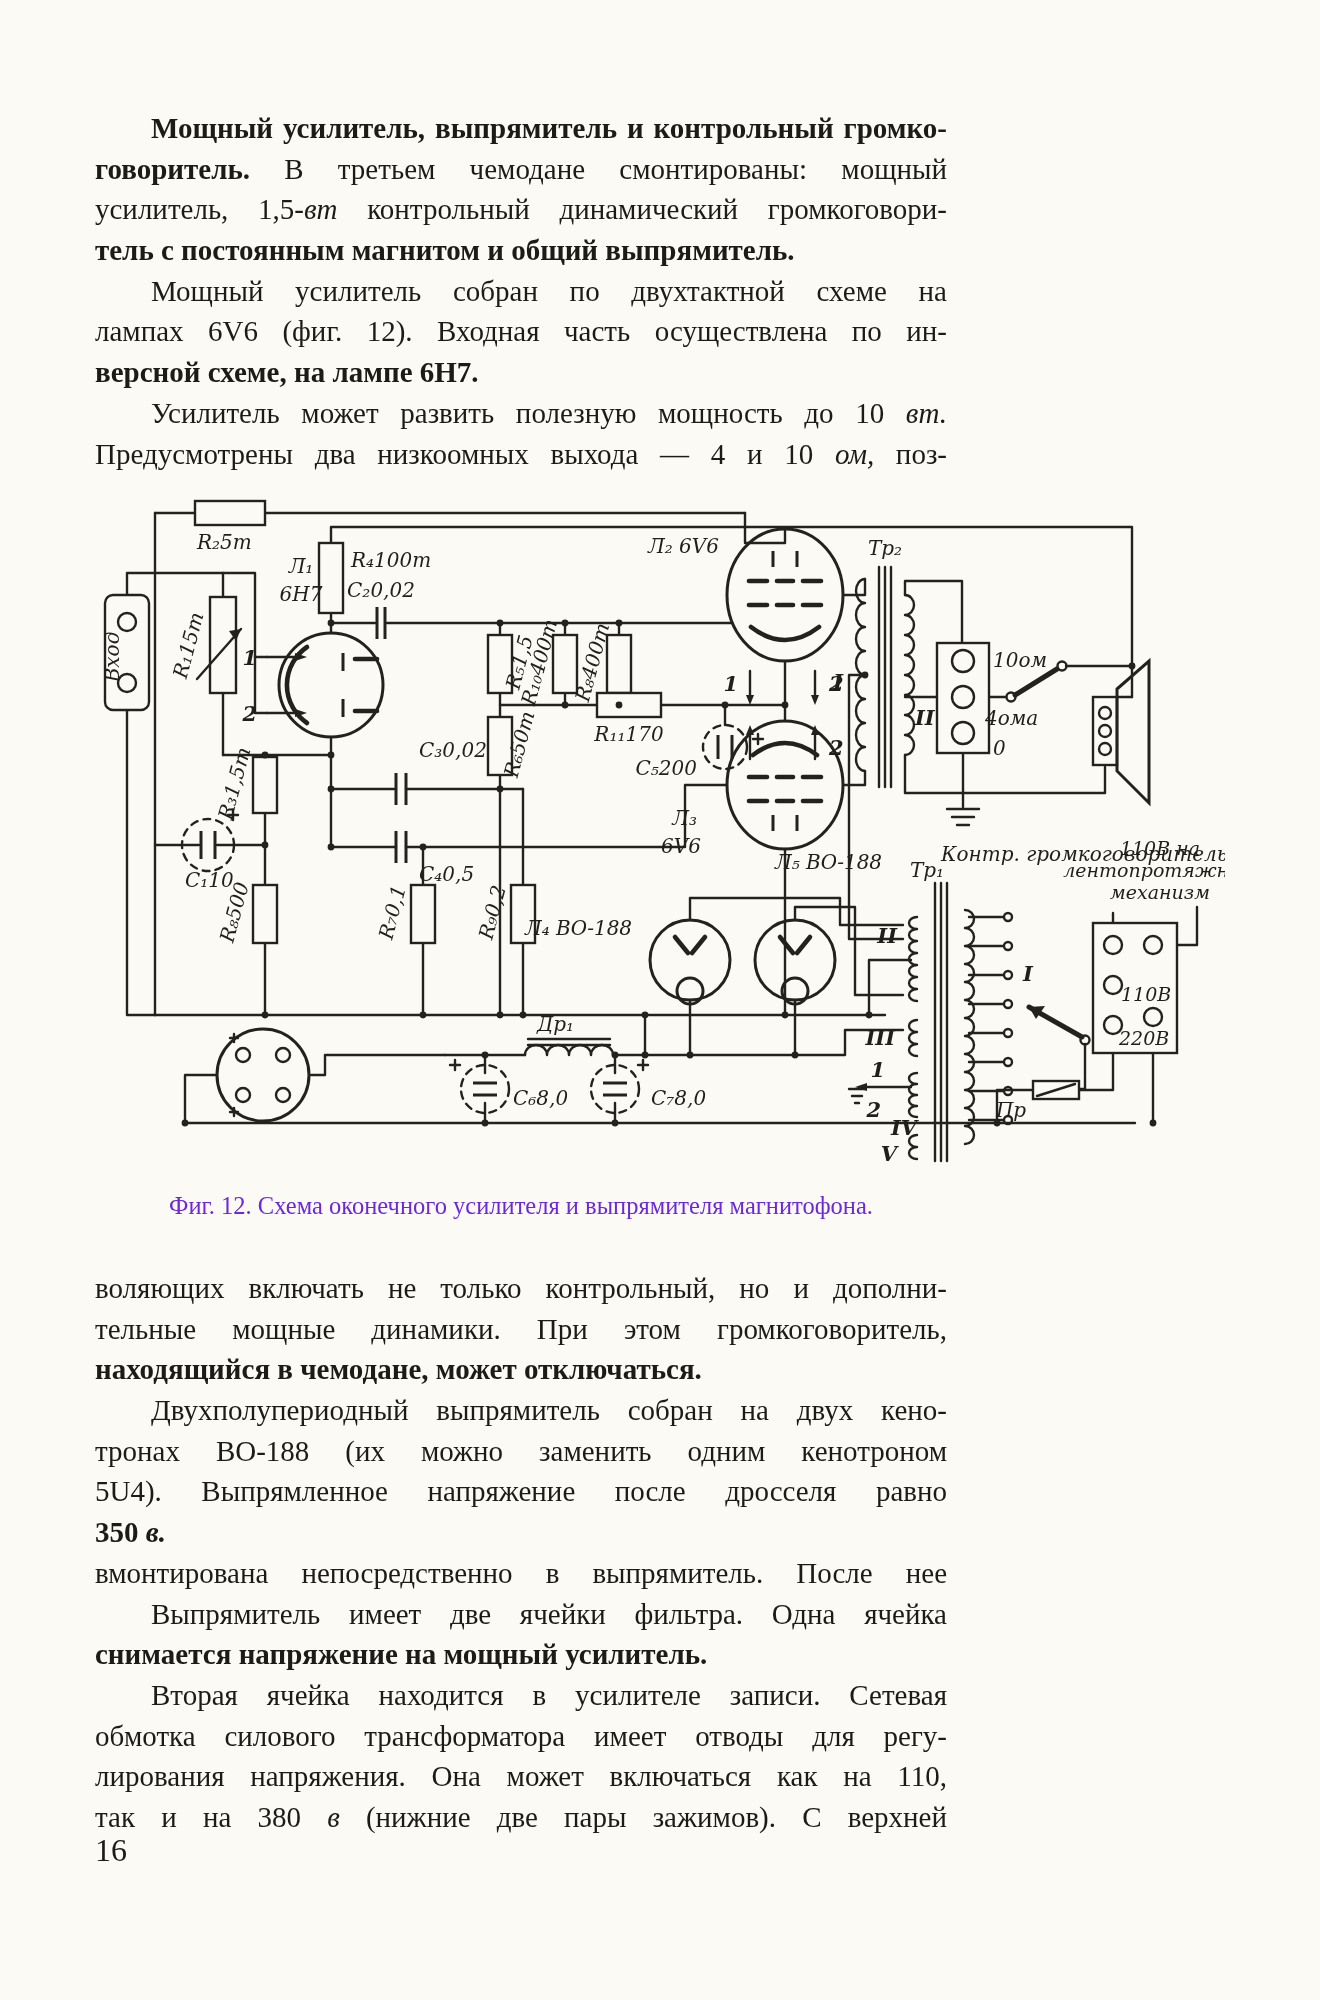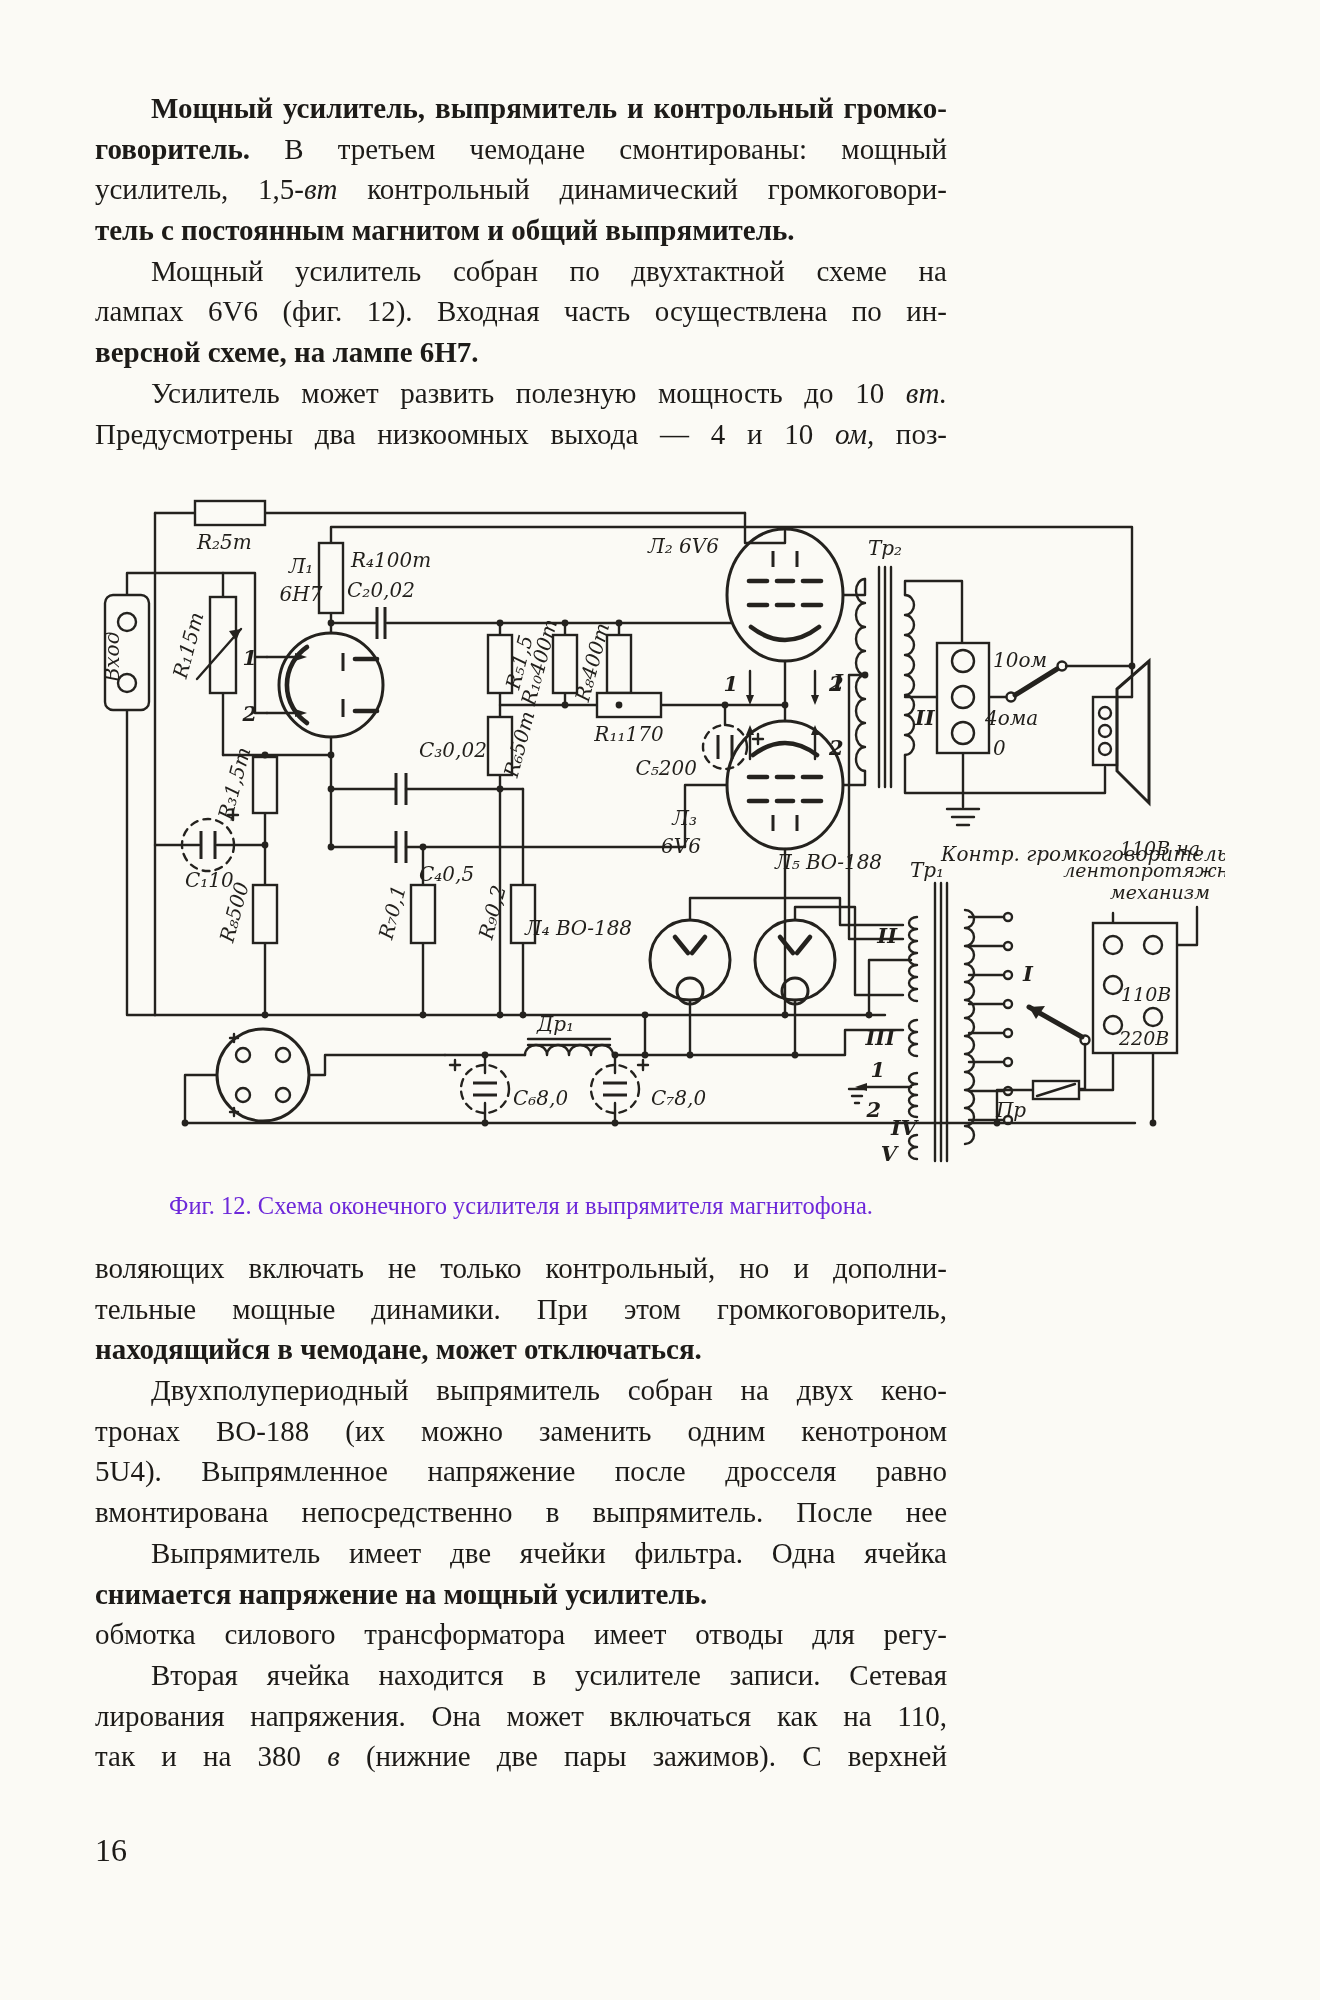--- a/index.html
+++ b/index.html
@@ -1,18 +1,18 @@
 <!DOCTYPE html>
 <html><head>
 <meta charset="utf-8">
 <style>
   html,body{margin:0;padding:0;}
   .page{position:relative;width:1320px;height:2000px;background:#fbfaf5;overflow:hidden;
         font-family:"Liberation Serif",serif;color:#1d1b18;}
-  .tcol{position:absolute;left:95px;width:852px;}
+  .tcol{position:absolute;left:95px;width:852px;margin-top:20px;}
   .tl{display:block;height:40.7px;line-height:40.7px;font-size:29px;overflow:hidden;
       text-align:justify;}
   .jl{text-align-last:justify;}
   .ll{text-align-last:left;font-weight:bold;}
   .ind{padding-left:56px;}
   .b{font-weight:bold;}
   .i{font-style:italic;}
   .caption{position:absolute;left:95px;top:1192px;width:852px;text-align:center;
            font-size:24.5px;color:#6d28d9;}
   .pageno{position:absolute;left:95px;top:1832px;font-size:32px;}
@@ -438,23 +438,24 @@
 
   <div class="caption">Фиг. 12. Схема оконечного усилителя и выпрямителя магнитофона.</div>
 
   <div class="tcol" id="text-bottom" style="top:1248px">
       <div class="tl jl"><span>воляющих включать не только контрольный, но и дополни-</span></div>
       <div class="tl jl"><span>тельные мощные динамики. При этом громкоговоритель,</span></div>
       <div class="tl ll"><span>находящийся в чемодане, может отключаться.</span></div>
       <div class="tl jl ind"><span>Двухполупериодный выпрямитель собран на двух кено-</span></div>
       <div class="tl jl"><span>тронах ВО-188 (их можно заменить одним кенотроном</span></div>
       <div class="tl jl"><span>5U4). Выпрямленное напряжение после дросселя равно</span></div>
+      <div class="tl ll"><span>350 </span><span class="i">в.</span></div>
       <div class="tl jl"><span>вмонтирована непосредственно в выпрямитель. После нее</span></div>
       <div class="tl jl ind"><span>Выпрямитель имеет две ячейки фильтра. Одна ячейка</span></div>
       <div class="tl ll"><span>снимается напряжение на мощный усилитель.</span></div>
+      <div class="tl jl ind"><span>Вторая ячейка находится в усилителе записи. Сетевая</span></div>
       <div class="tl jl"><span>обмотка силового трансформатора имеет отводы для регу-</span></div>
-      <div class="tl jl ind"><span>Вторая ячейка находится в усилителе записи. Сетевая</span></div>
       <div class="tl jl"><span>лирования напряжения. Она может включаться как на 110,</span></div>
       <div class="tl jl"><span>так и на 380 </span><span class="i">в</span><span> (нижние две пары зажимов). С верхней</span></div>
     </div>
 
   <div class="pageno">16</div>
 </div>
 
 </body></html>

